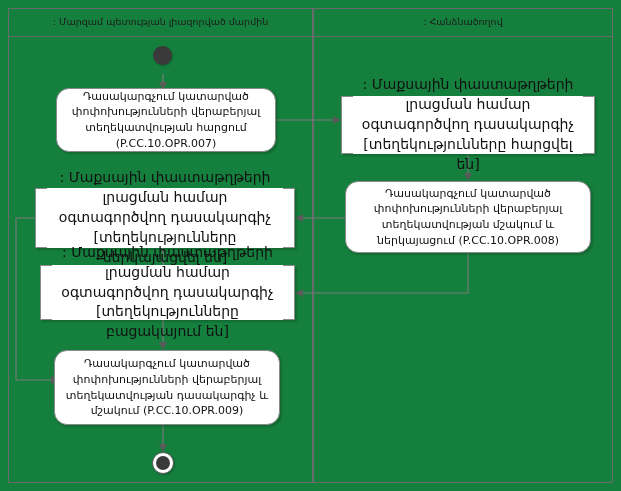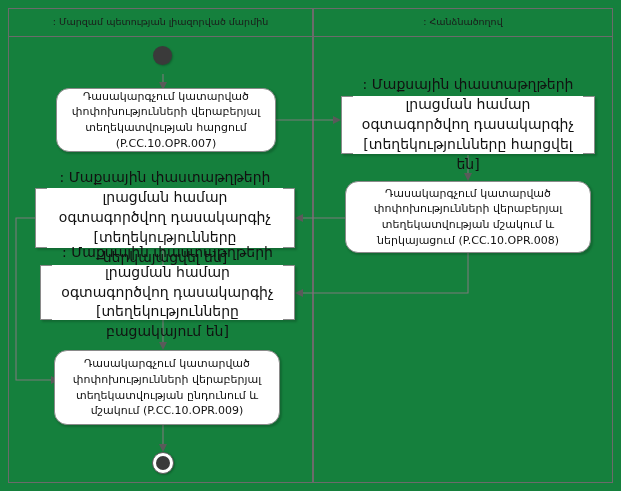--- a/index.html
+++ b/index.html
@@ -181,17 +181,17 @@
   <div class="activity" style="left:56px; top:88px; width:220px; height:64px;">Դասակարգչում կատարված փոփոխությունների վերաբերյալ տեղեկատվության հարցում (P.CC.10.OPR.007)</div>
 
   <div class="objectnode" style="left:341px; top:96px; width:254px; height:58px;">: Մաքսային փաստաթղթերի լրացման համար օգտագործվող դասակարգիչ [տեղեկությունները հարցվել են]</div>
 
   <div class="activity" style="left:345px; top:181px; width:246px; height:72px;">Դասակարգչում կատարված փոփոխությունների վերաբերյալ տեղեկատվության մշակում և ներկայացում (P.CC.10.OPR.008)</div>
 
   <div class="objectnode" style="left:35px; top:188px; width:260px; height:60px;">: Մաքսային փաստաթղթերի լրացման համար օգտագործվող դասակարգիչ [տեղեկությունները ներկայացվել են]</div>
 
   <div class="objectnode" style="left:40px; top:265px; width:255px; height:55px;">: Մաքսային փաստաթղթերի լրացման համար օգտագործվող դասակարգիչ [տեղեկությունները բացակայում են]</div>
 
-  <div class="activity" style="left:54px; top:350px; width:226px; height:75px;">Դասակարգչում կատարված փոփոխությունների վերաբերյալ տեղեկատվության ընդունում և մշակում (P.CC.10.OPR.009)</div>
+  <div class="activity" style="left:54px; top:350px; width:226px; height:75px;">Դասակարգչում կատարված փոփոխությունների վերաբերյալ տեղեկատվության դասակարգիչ և մշակում (P.CC.10.OPR.009)</div>
 
   <div class="final-node" style="left:152px; top:452px;"></div>
 
 </div>
 
 </body></html>

